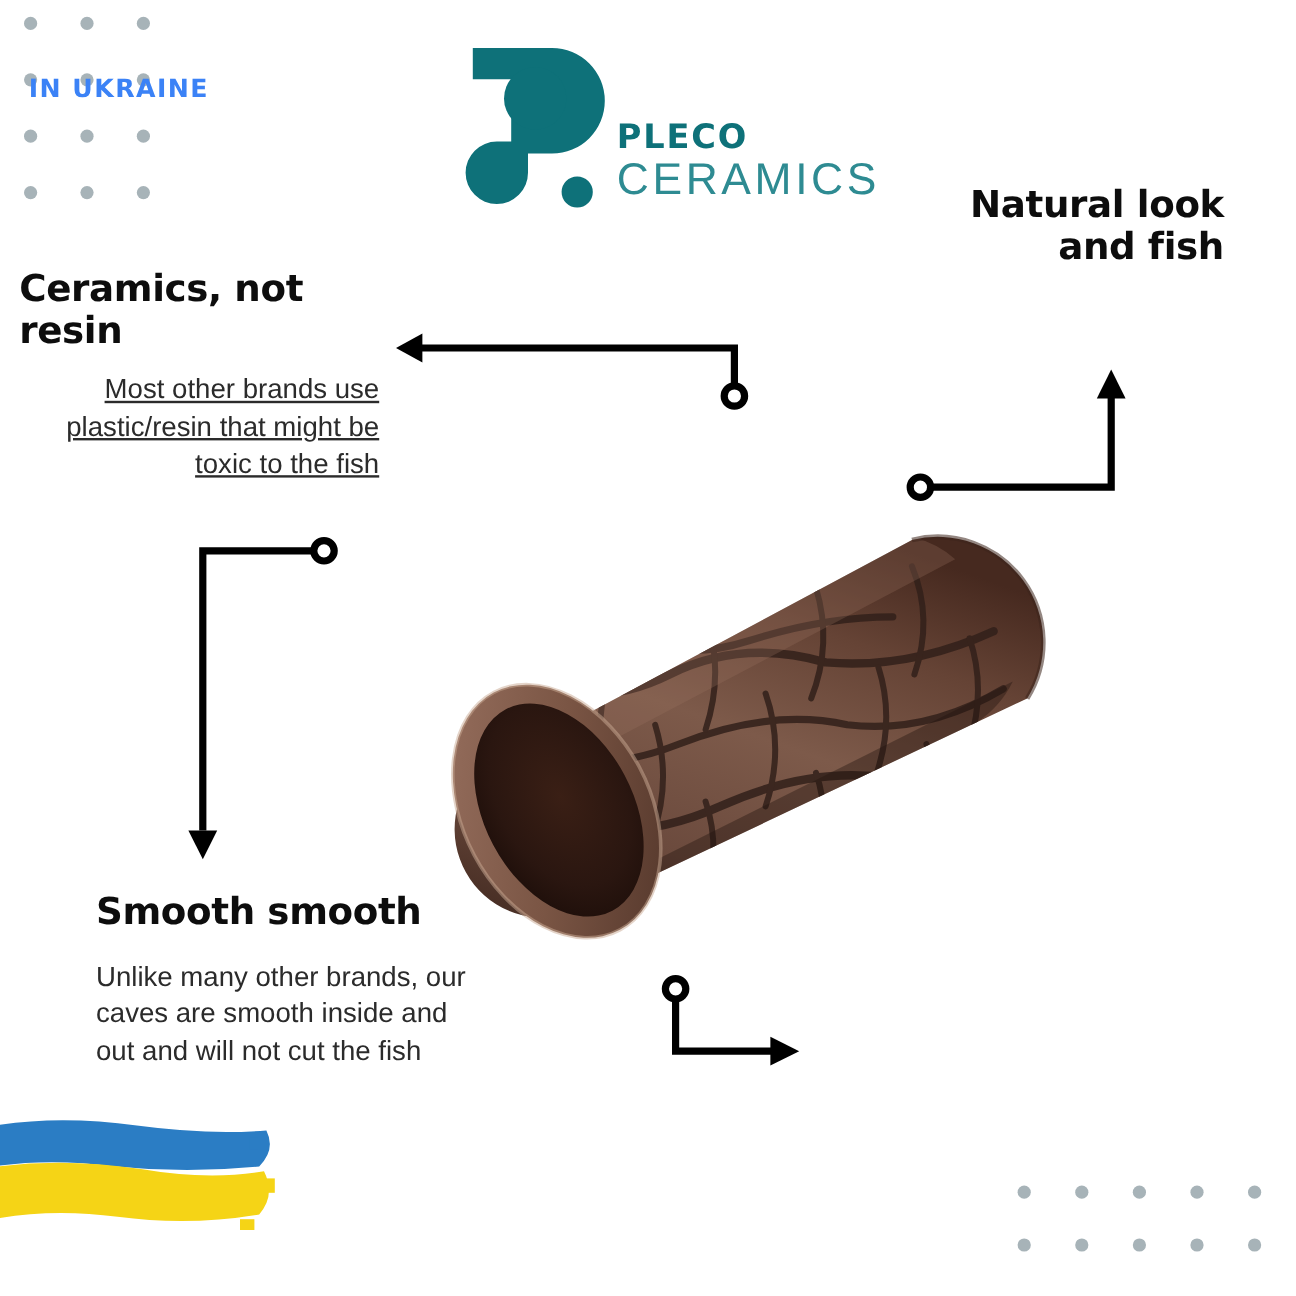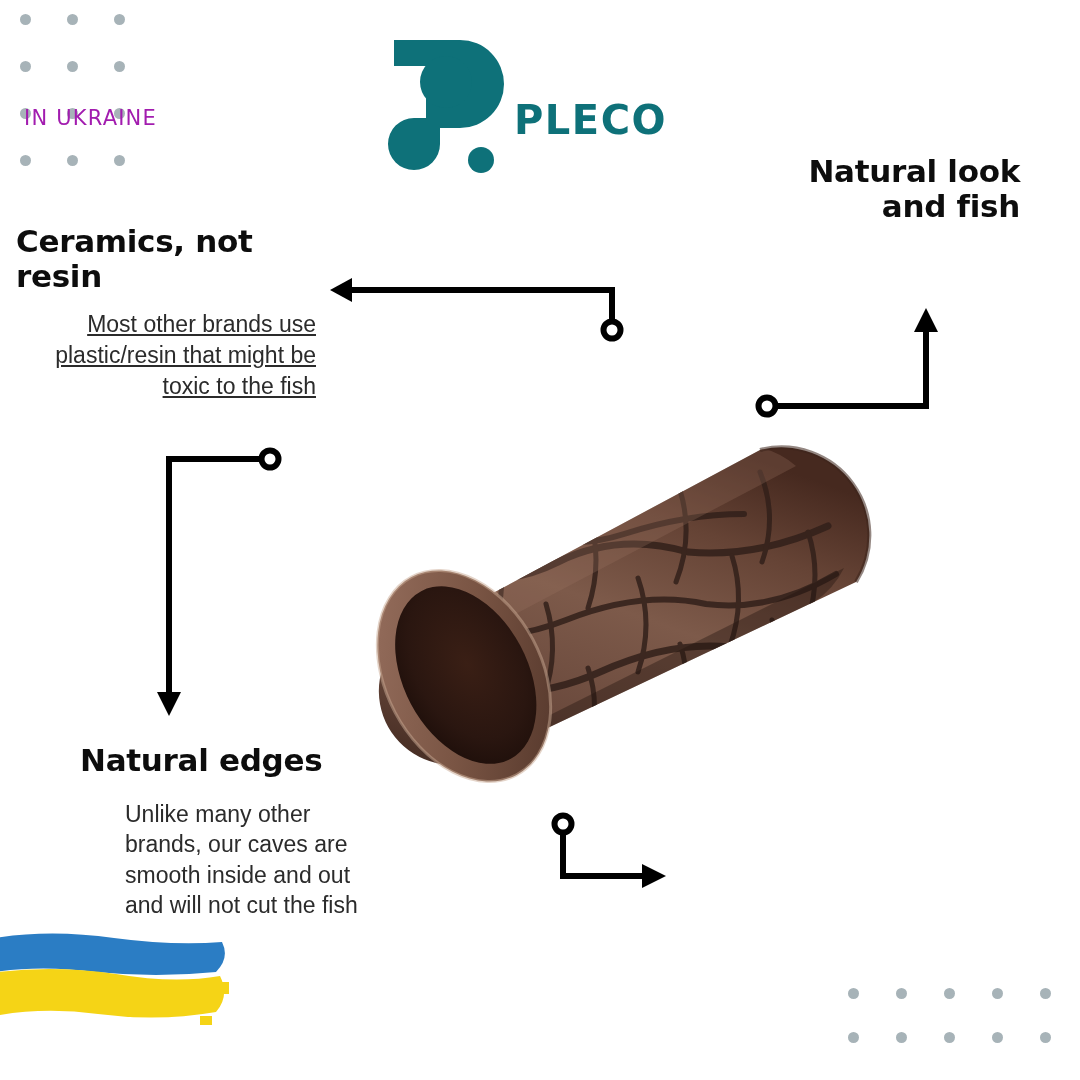--- a/index.html
+++ b/index.html
@@ -17,21 +17,21 @@
   .dot{width:11px;height:11px;border-radius:50%;background:#a7b3b8;}
   #dotgrid-topleft{left:20px;top:14px;grid-template-columns:repeat(3,47px);grid-template-rows:repeat(4,47px);}
   #dotgrid-bottomright{left:848px;top:988px;grid-template-columns:repeat(5,48px);grid-template-rows:repeat(2,44px);}
 
   
   #logo{position:absolute;left:386px;top:34px;width:310px;height:150px;}
   #logo-mark{position:absolute;left:0;top:0;}
   #logo-word{position:absolute;left:128px;top:66px;line-height:1;}
   .logo-pleco{
     font-family:"DejaVu Sans", sans-serif;
-    font-weight:bold;font-size:40px;letter-spacing:1.5px;color:#0e7179;
+    font-weight:bold;font-size:28px;letter-spacing:1.5px;color:#0e7179;
     display:block;
   }
   .logo-ceramics{
     font-family:"Liberation Sans", sans-serif;
     font-weight:400;font-size:37px;letter-spacing:3px;color:#2e8b92;
     display:block;margin-top:3px;
   }
 
   
   .feature{position:absolute;}
@@ -55,21 +55,21 @@
   .align-right{text-align:right;}
   .align-left{text-align:left;}
 
   #feature-ceramics{left:16px;top:224px;width:300px;}
   #feature-ceramics .f-body{margin-top:16px;text-decoration:underline;}
 
   #feature-natural{left:745px;top:146px;width:275px;}
   #feature-natural .f-head{margin-top:8px;}
 
   #feature-smooth{left:80px;top:743px;width:310px;}
-  #feature-smooth .f-body{margin-top:21px;margin-left:45px;}
+  #feature-smooth .f-body{margin-top:21px;}
 
   #feature-breeding{left:712px;top:818px;width:350px;}
   #feature-breeding .f-body{margin-top:23px;}
 
   
   .connector{position:absolute;overflow:visible;}
   #connector-ceramics{left:320px;top:268px;}
   #connector-natural{left:750px;top:300px;}
   #connector-smooth{left:150px;top:440px;}
   #connector-breeding{left:540px;top:805px;}
@@ -80,21 +80,21 @@
   
   #made-in-ukraine{position:absolute;left:-6px;top:930px;width:250px;height:118px;}
   .badge-made{
     position:absolute;left:44px;top:22px;
     font-family:Liberation Serif, serif;
     font-weight:bold;font-size:21px;letter-spacing:1.2px;color:#ffffff;
   }
   .badge-country{
     position:absolute;left:24px;top:62px;
     font-family:"DejaVu Sans", sans-serif;
-    font-weight:normal;font-size:21px;letter-spacing:1.2px;color:#a21caf;margin-top:44px;
+    font-weight:bold;font-size:21px;letter-spacing:1.2px;color:#3b82f6;
   }
 </style>
 </head>
 <body>
 
 <div class="stage">
 
   <div class="dotgrid" id="dotgrid-topleft">
       <div class="dot" style="background: rgb(167, 179, 184);"></div>
       <div class="dot" style="background: rgb(167, 179, 184);"></div>
@@ -123,20 +123,21 @@
     </div>
 
   <div id="logo">
     <svg id="logo-mark" width="124" height="142" viewBox="0 0 124 142">
       <path d="M8 6 h66 a44 44 0 0 1 0 88 h-20 v16 a26 26 0 1 1 -26 -26 h12 v-52 h-32 z" fill="#0e7179"></path>
       <circle cx="60" cy="48" r="26" fill="#0e7179"></circle>
       <circle cx="95" cy="126" r="13" fill="#0e7179"></circle>
     </svg>
     <div id="logo-word">
       <span class="logo-pleco">PLECO</span>
+      <span class="logo-ceramics">CERAMICS</span>
     </div>
   </div>
 
   <div class="feature align-right" id="feature-ceramics">
     <p class="f-head" style="text-align:left;">Ceramics, not resin</p>
     <p class="f-body">Most other brands use plastic/resin that might be toxic to the fish</p>
   </div>
   <svg class="connector" id="connector-ceramics" width="310" height="80" viewBox="0 0 310 80">
     <path d="M292 62 V22 H28" fill="none" stroke="#000" stroke-width="6"></path>
     <path d="M10 22 L32 10 L32 34 Z" fill="#000"></path>
@@ -146,21 +147,21 @@
   <div class="feature align-right" id="feature-natural">
     <p class="f-head">Natural look and fish</p>
   </div>
   <svg class="connector" id="connector-natural" width="200" height="125" viewBox="0 0 200 125">
     <path d="M25 106 H176 V30" fill="none" stroke="#000" stroke-width="6"></path>
     <path d="M176 8 L188 32 L164 32 Z" fill="#000"></path>
     <circle cx="17" cy="106" r="8.5" fill="#fff" stroke="#000" stroke-width="6"></circle>
   </svg>
 
   <div class="feature align-left" id="feature-smooth">
-    <p class="f-head">Natural edges</p>
+    <p class="f-head">Smooth smooth</p>
     <p class="f-body">Unlike many other brands, our caves are smooth inside and out and will not cut the fish</p>
   </div>
   <svg class="connector" id="connector-smooth" width="150" height="290" viewBox="0 0 150 290">
     <path d="M112 19 H19 V252" fill="none" stroke="#000" stroke-width="6"></path>
     <path d="M19 276 L7 252 L31 252 Z" fill="#000"></path>
     <circle cx="120" cy="19" r="8.5" fill="#fff" stroke="#000" stroke-width="6"></circle>
   </svg>
 
   <svg class="connector" id="connector-breeding" width="150" height="100" viewBox="0 0 150 100">
     <path d="M23 28 V71 H104" fill="none" stroke="#000" stroke-width="6"></path>

